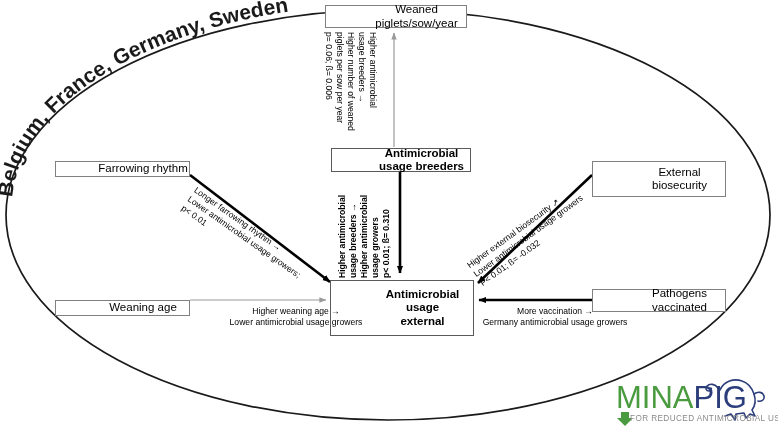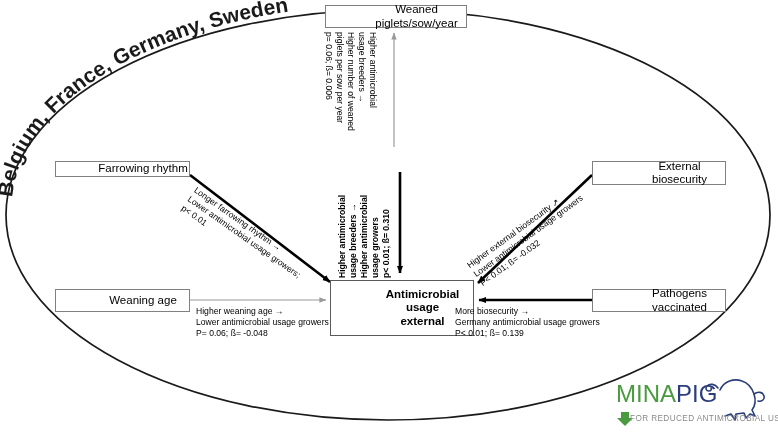--- a/index.html
+++ b/index.html
@@ -27,30 +27,30 @@
   }
   .node-box.strong{
     border:1px solid #5a5a5a;
     font-weight:bold;
   }
 
   #box-weaned{left:325px;top:5px;width:142px;height:23px;}
   #box-breeders{left:331px;top:148px;width:140px;height:24px;}
   #box-growers{left:330px;top:280px;width:144px;height:56px;flex-direction:column;}
   #box-farrowing{left:55px;top:161px;width:135px;height:16px;}
-  #box-extbio{left:592px;top:161px;width:134px;height:24px;}
-  #box-weaning{left:55px;top:289px;width:135px;height:23px;}
+  #box-extbio{left:592px;top:161px;width:134px;height:36px;}
+  #box-weaning{left:55px;top:300px;width:135px;height:16px;}
   #box-pathogens{left:592px;top:289px;width:134px;height:23px;justify-content:center;}
 
   .edge-label{
     position:absolute;
     font-size:8.6px;
     color:#000000;
     line-height:1.28;
-    text-align:left;
+    text-align:center;
     white-space:nowrap;
     z-index:6;
   }
   .edge-label.bold{font-weight:bold;}
 
   
   #lbl-weaned{
     left:378px;top:32px;
     width:116px;
     transform-origin:0 0;
@@ -95,21 +95,21 @@
   #title-curve text{
     font-family:"Liberation Sans", sans-serif;
     font-size:21px;font-weight:bold;fill:#1a1a1a;
   }
 
   #logo{
     position:absolute;left:608px;top:372px;width:168px;height:58px;z-index:8;
   }
   #logo .logo-word{
     position:absolute;left:8px;top:8px;
-    font-size:24px;font-weight:normal;letter-spacing:0px;
+    font-size:31px;font-weight:normal;letter-spacing:0px;
     font-family:"Liberation Sans", sans-serif;
   }
   #logo .mina{color:#4a9b3f;}
   #logo .pig{color:#2b3d7b;}
   #logo .tagline{
     position:absolute;left:22px;top:42px;
     font-size:8.2px;letter-spacing:0.4px;color:#8a8a8a;
     white-space:nowrap;
   }
 </style>
@@ -149,20 +149,23 @@
     </defs>
     <text>
       <textPath href="#title-path" startOffset="2%">Belgium, France, Germany, Sweden</textPath>
     </text>
   </svg>
 
   <div class="node-box" id="box-weaned">
     <span>Weaned piglets/sow/year</span>
   </div>
 
+  <div class="node-box strong" id="box-breeders">
+    <span>Antimicrobial usage breeders</span>
+  </div>
 
   <div class="node-box strong" id="box-growers">
     <span>Antimicrobial usage</span>
     <span>external</span>
   </div>
 
   <div class="node-box" id="box-farrowing">
     <span>Farrowing rhythm</span>
   </div>
 
@@ -202,27 +205,25 @@
 
   <div class="edge-label" id="lbl-extbio">
     <div>Higher external biosecurity ↗</div>
     <div>Lower antimicrobial usage growers</div>
     <div>P&lt; 0.01; ß= -0.032</div>
   </div>
 
   <div class="edge-label" id="lbl-weaning">
     <div>Higher weaning age →</div>
     <div>Lower antimicrobial usage growers</div>
-    <div>P= 0.06; ß= -0.048</div>
   </div>
 
   <div class="edge-label" id="lbl-pathogens">
-    <div>More biosecurity →</div>
+    <div>More vaccination →</div>
     <div>Germany antimicrobial usage growers</div>
-    <div>P&lt; 0.01; ß= 0.139</div>
   </div>
 
   <div id="logo">
     <svg width="168" height="58" viewBox="0 0 168 58" xmlns="http://www.w3.org/2000/svg" style="position:absolute;left:0;top:0;">
       <path d="M112,18 c4,-9 14,-12 22,-9 c6,2 10,7 12,13 c2,6 1,12 -2,16 l3,6 l-5,-2 l-4,4 l-2,-5 l-8,1 l-1,6 l-4,-6 l-6,2" fill="none" stroke="#2b3d7b" stroke-width="1.6" stroke-linecap="round" stroke-linejoin="round"></path>
       <path d="M110,16 c-3,-4 -8,-5 -11,-2 c-2,2 -1,5 2,5 c2,0 3,-2 2,-3" fill="none" stroke="#2b3d7b" stroke-width="1.6" stroke-linecap="round"></path>
       <path d="M146,22 c4,-3 9,-2 10,2 c1,4 -3,6 -6,5" fill="none" stroke="#2b3d7b" stroke-width="1.6" stroke-linecap="round"></path>
       <path d="M10,40 L10,52 L15,46 L20,52 L20,40" fill="#4a9b3f" opacity="0"></path>
       <polygon points="13,40 21,40 21,46 25,46 17,54 9,46 13,46" fill="#4a9b3f"></polygon>
     </svg>

